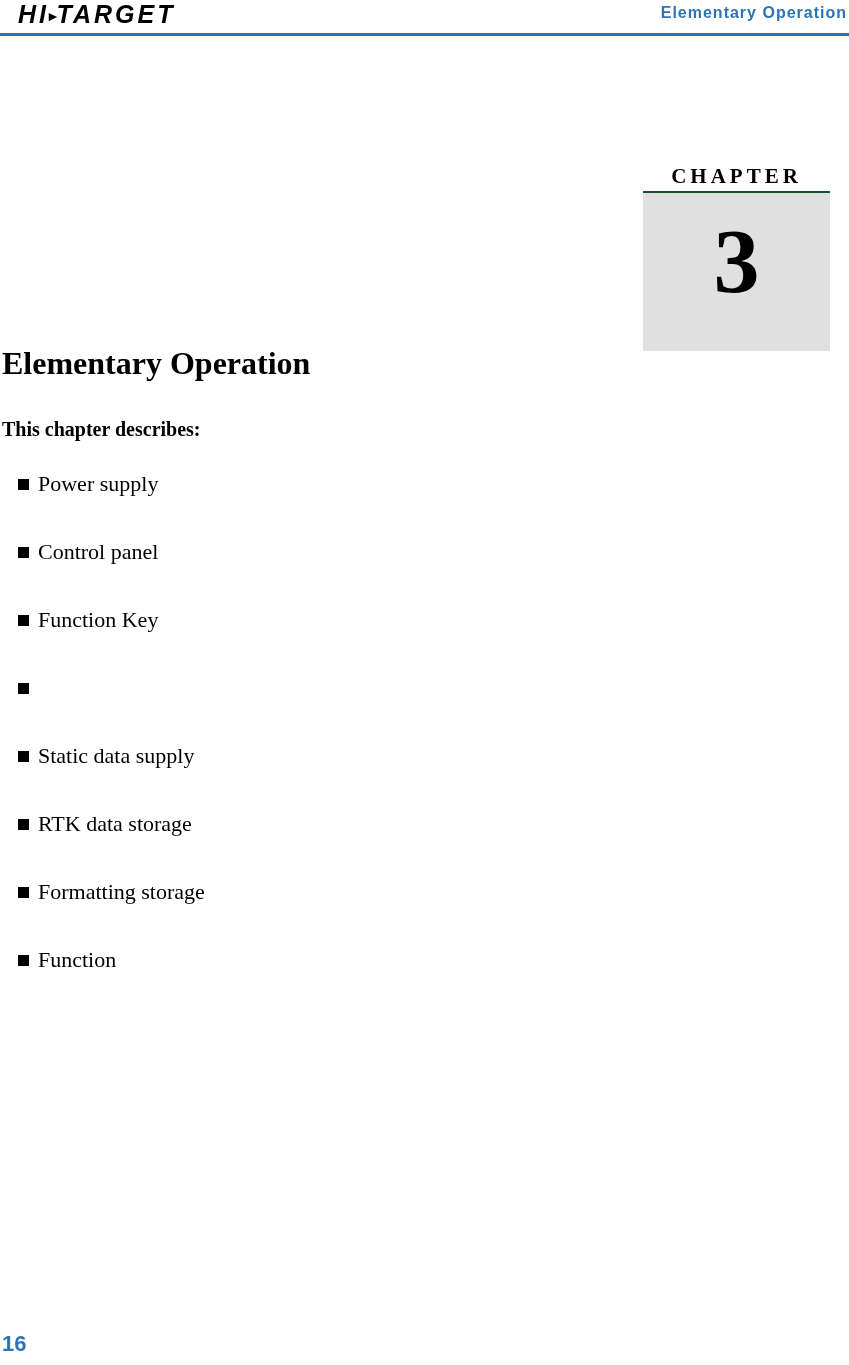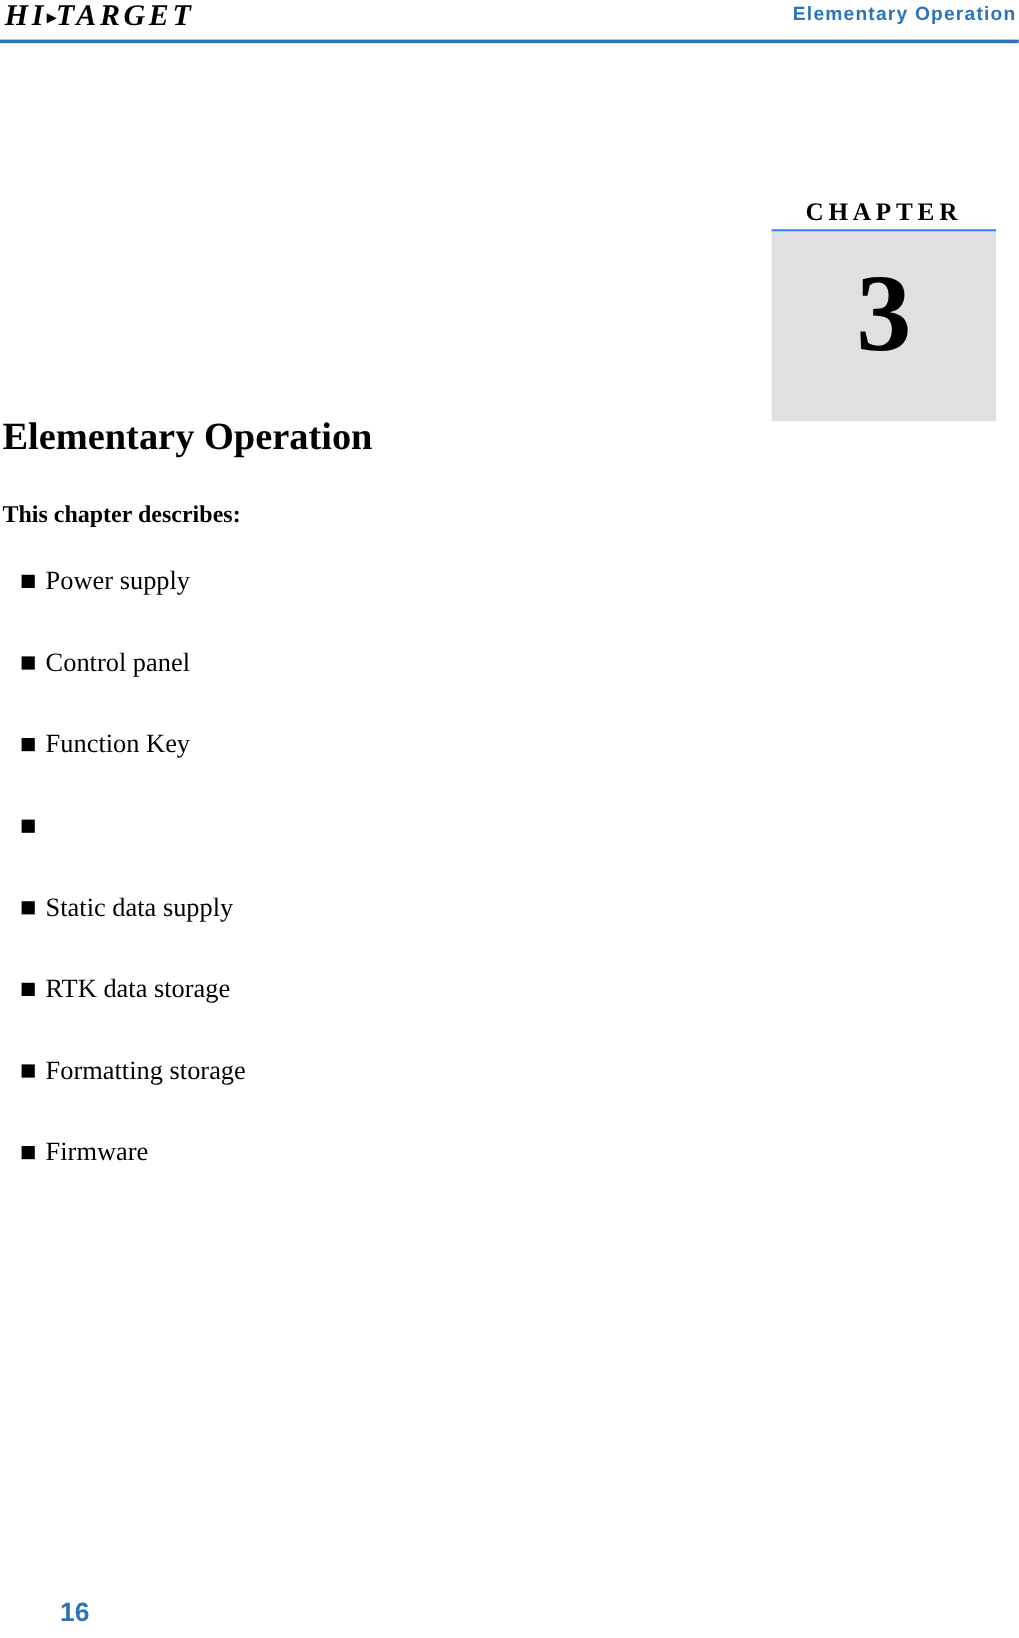--- a/index.html
+++ b/index.html
@@ -18,23 +18,23 @@
   
   .page-header {
     position: absolute;
     top: 0;
     left: 0;
     width: 849px;
     height: 40px;
   }
   .logo {
     position: absolute;
-    left: 4px;
+    left: 18px;
     top: 0px;
-    font-family: Liberation Serif, serif;
+    font-family: Liberation Sans, sans-serif;
     font-weight: bold;
     font-style: italic;
     font-size: 25px;
     letter-spacing: 3px;
     color: #000000;
     white-space: nowrap;
   }
   .logo .tri {
     font-style: normal;
     font-size: 15px;
@@ -69,21 +69,21 @@
     width: 187px;
     text-align: center;
   }
   .chapter-word {
     font-family: "Liberation Serif", serif;
     font-weight: bold;
     font-size: 21px;
     letter-spacing: 4px;
     color: #000000;
     padding-bottom: 2px;
-    border-bottom: 2px solid #3b82f6;
+    border-bottom: 2px solid #14532d;
     line-height: 26px;
   }
   .chapter-number-box {
     background: #e0e0e0;
     height: 158px;
     position: relative;
   }
   .chapter-number {
     position: absolute;
     left: 0;
@@ -143,21 +143,20 @@
 
   
   .page-number {
     position: absolute;
     left: 2px;
     bottom: 8px;
     font-family: "Liberation Sans", sans-serif;
     font-weight: bold;
     font-size: 22px;
     color: #2e74b5;
-    margin-left: 48px;
   }
 </style>
 </head>
 <body>
 
 <div class="page-header">
   <div class="logo">
     <span>HI</span><span class="tri">▸</span><span>TARGET</span>
   </div>
   <div class="header-title">Elementary  Operation</div>
@@ -175,17 +174,17 @@
   <h1 class="chapter-heading">Elementary Operation</h1>
   <h2 class="sub-heading">This chapter describes:</h2>
   <ul class="bullet-list">
     <li class="bullet-item"><span class="bullet-marker"></span><span>Power supply</span></li>
     <li class="bullet-item"><span class="bullet-marker"></span><span>Control panel</span></li>
     <li class="bullet-item"><span class="bullet-marker"></span><span>Function Key</span></li>
     <li class="bullet-item"><span class="bullet-marker"></span></li>
     <li class="bullet-item"><span class="bullet-marker"></span><span>Static data supply</span></li>
     <li class="bullet-item"><span class="bullet-marker"></span><span>RTK data storage</span></li>
     <li class="bullet-item"><span class="bullet-marker"></span><span>Formatting storage</span></li>
-    <li class="bullet-item"><span class="bullet-marker"></span><span>Firmware</span></li>
+    <li class="bullet-item"><span class="bullet-marker"></span><span>Function</span></li>
   </ul>
 </div>
 
 <div class="page-number">16</div>
 
 </body></html>

